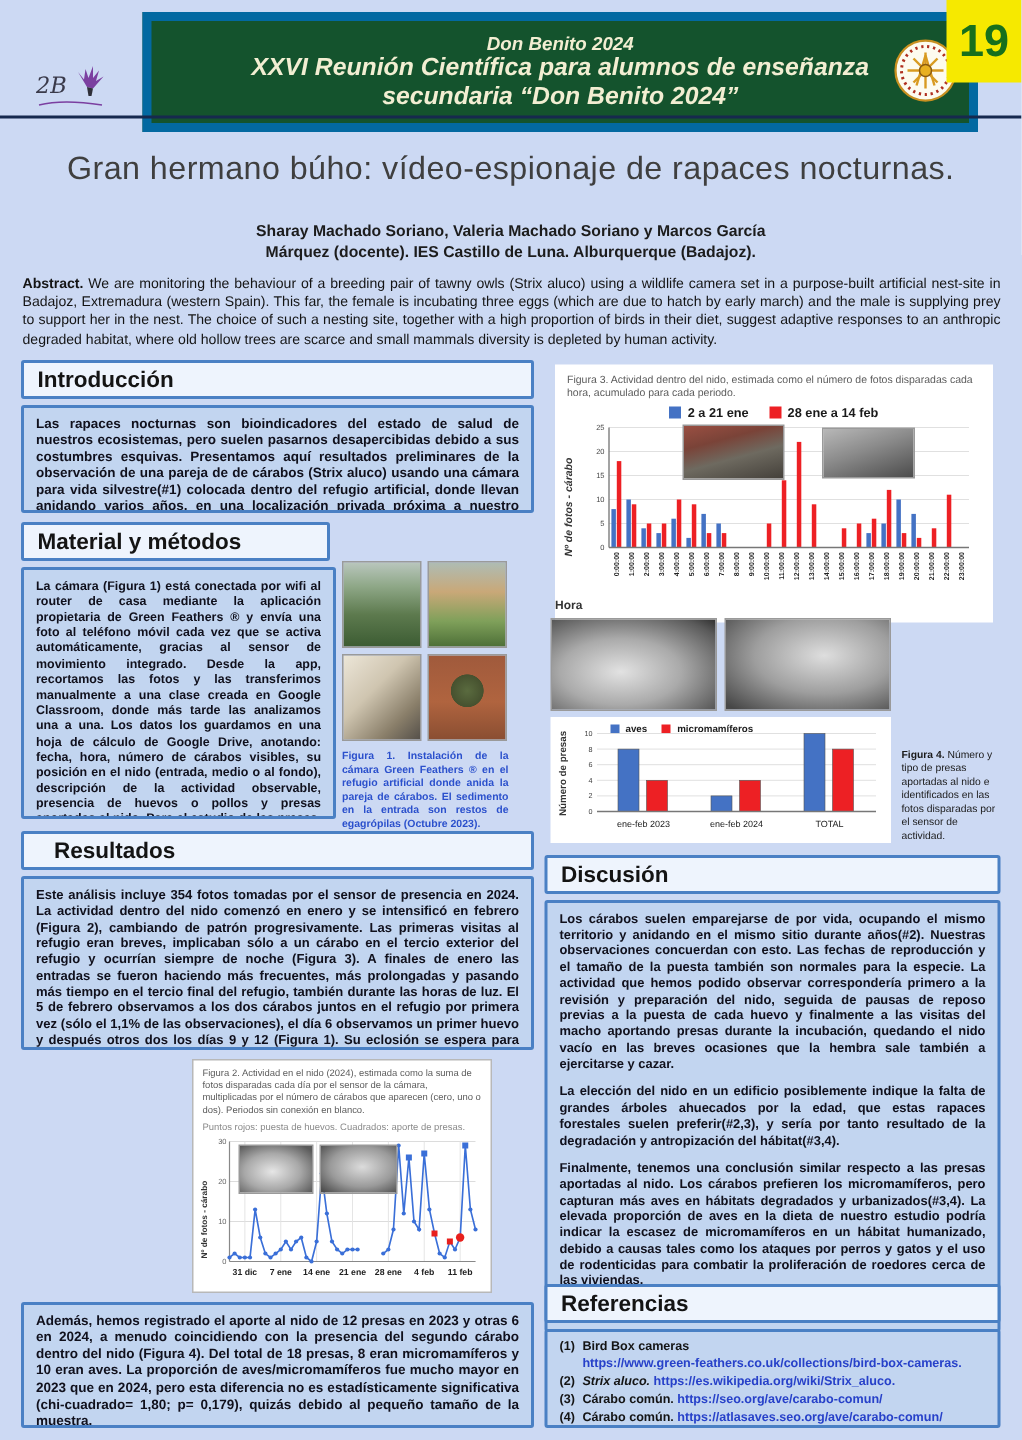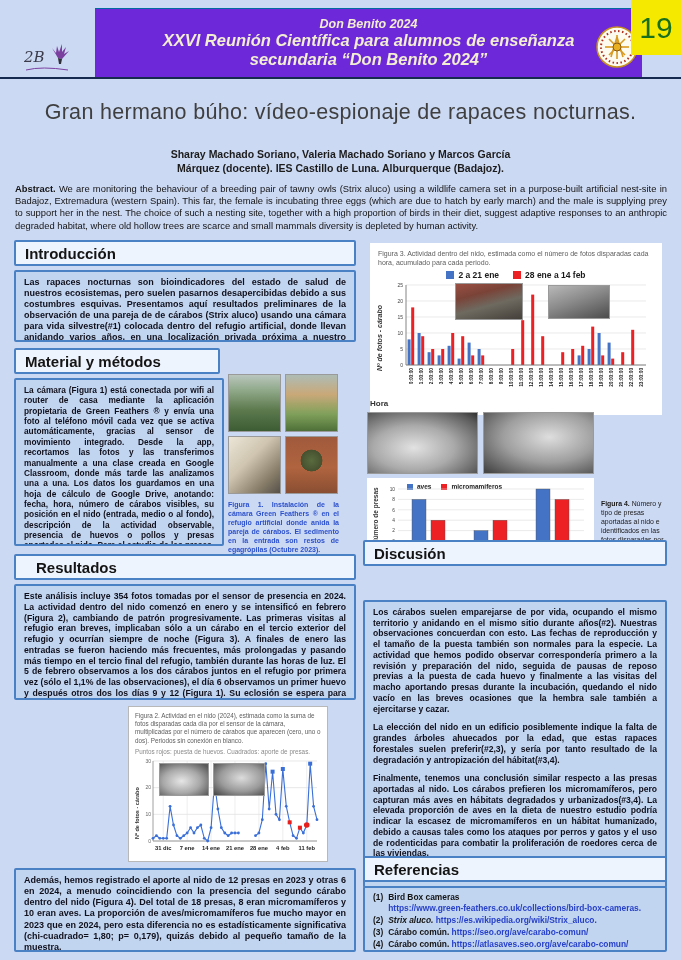--- a/index.html
+++ b/index.html
@@ -1,22 +1,22 @@
 <!DOCTYPE html>
 <html><head>
 <meta charset="utf-8">
 <style>
   html,body{margin:0;padding:0;}
   .poster{position:relative;width:681px;height:960px;background:#ccd9f3;font-family:"Liberation Sans",sans-serif;overflow:hidden;}
   
-  .band{position:absolute;left:95px;top:8px;width:545px;height:68px;background:#6d28d9;border:1px solid #0369a1;color:#f2eed2;text-align:center;display:flex;flex-direction:column;justify-content:center;}
+  .band{position:absolute;left:95px;top:8px;width:545px;height:68px;background:#14532d;border:6px solid #0369a1;color:#f2eed2;text-align:center;display:flex;flex-direction:column;justify-content:center;}
   .band-l1{font-size:12.5px;font-weight:bold;font-style:italic;}
   .band-l2{font-size:16.5px;font-weight:bold;font-style:italic;line-height:1.15;padding:0 26px;}
   .hr-line{position:absolute;left:0;top:77px;width:681px;height:2px;background:#16294e;}
-  .badge{position:absolute;right:0;top:0;width:50px;height:55px;background:#f6e900;color:#17701c;font-size:30px;font-weight:normal;display:flex;align-items:center;justify-content:center;}
+  .badge{position:absolute;right:0;top:0;width:50px;height:55px;background:#f6e900;color:#17701c;font-size:30px;font-weight:bold;display:flex;align-items:center;justify-content:center;}
   .logo-left{position:absolute;left:22px;top:40px;width:52px;height:44px;}
   .emblem{position:absolute;left:596px;top:26px;width:42px;height:42px;}
   
   .poster-title{position:absolute;left:0;top:100px;width:681px;text-align:center;font-size:21.5px;color:#3f3f3f;letter-spacing:.3px;}
   .authors{position:absolute;left:0;top:147px;width:681px;text-align:center;font-size:10.5px;font-weight:bold;color:#1c1c1c;line-height:1.35;}
   .abstract{position:absolute;left:15px;top:183px;width:652px;font-size:9.4px;color:#141414;text-align:justify;line-height:1.3;}
   .abstract b{font-weight:bold;}
   
   .chip{position:absolute;background:#eef4fd;border:2px solid #4a80c4;border-radius:2px;font-size:15px;font-weight:bold;color:#141414;padding:3px 9px;box-sizing:border-box;}
   .panel{position:absolute;background:#c2d5f0;border:2px solid #4a80c4;border-radius:2px;box-sizing:border-box;padding:5px 8px;font-weight:bold;color:#10101c;text-align:justify;overflow:hidden;}
@@ -301,21 +301,21 @@
         <rect x="115" y="39.2" width="14" height="20.799999999999997" fill="#ed2024" stroke="#555" stroke-width="0.4"></rect>
         <rect x="177" y="18.4" width="14" height="41.6" fill="#ed2024" stroke="#555" stroke-width="0.4"></rect>
         <line x1="20" y1="60" x2="206" y2="60" stroke="#777" stroke-width="0.9"></line>
         <text x="51" y="70" font-size="6" fill="#222" text-anchor="middle" font-family="Liberation Sans, sans-serif">ene-feb 2023</text>
         <text x="113" y="70" font-size="6" fill="#222" text-anchor="middle" font-family="Liberation Sans, sans-serif">ene-feb 2024</text>
         <text x="175" y="70" font-size="6" fill="#222" text-anchor="middle" font-family="Liberation Sans, sans-serif">TOTAL</text>
       </svg>
   </div>
   <div class="f4cap"><b>Figura 4.</b><span> Número y tipo de presas aportadas al nido e identificados en las fotos disparadas por el sensor de actividad.</span></div>
 
-  <div class="chip" style="left:363px;top:540px;width:304px;height:26px;">Discusión</div>
+  <div class="chip" style="left:363px;top:570px;width:304px;height:26px;">Discusión</div>
   <div class="panel" style="left:363px;top:600px;width:304px;height:288px;font-size:8.6px;line-height:1.25;">
     <p>Los cárabos suelen emparejarse de por vida, ocupando el mismo territorio y anidando en el mismo sitio durante años(#2). Nuestras observaciones concuerdan con esto. Las fechas de reproducción y el tamaño de la puesta también son normales para la especie. La actividad que hemos podido observar correspondería primero a la revisión y preparación del nido, seguida de pausas de reposo previas a la puesta de cada huevo y finalmente a las visitas del macho aportando presas durante la incubación, quedando el nido vacío en las breves ocasiones que la hembra sale también a ejercitarse y cazar.</p>
     <p>La elección del nido en un edificio posiblemente indique la falta de grandes árboles ahuecados por la edad, que estas rapaces forestales suelen preferir(#2,3), y sería por tanto resultado de la degradación y antropización del hábitat(#3,4).</p>
     <p>Finalmente, tenemos una conclusión similar respecto a las presas aportadas al nido. Los cárabos prefieren los micromamíferos, pero capturan más aves en hábitats degradados y urbanizados(#3,4). La elevada proporción de aves en la dieta de nuestro estudio podría indicar la escasez de micromamíferos en un hábitat humanizado, debido a causas tales como los ataques por perros y gatos y el uso de rodenticidas para combatir la proliferación de roedores cerca de las viviendas.</p>
   </div>
 
   <div class="chip" style="left:363px;top:856px;width:304px;height:26px;">Referencias</div>
   <div class="panel" style="left:363px;top:886px;width:304px;height:66px;font-size:8.4px;line-height:1.3;text-align:left;padding:4px 8px;">
     <div class="ref-item">
       <span>(1)</span>

